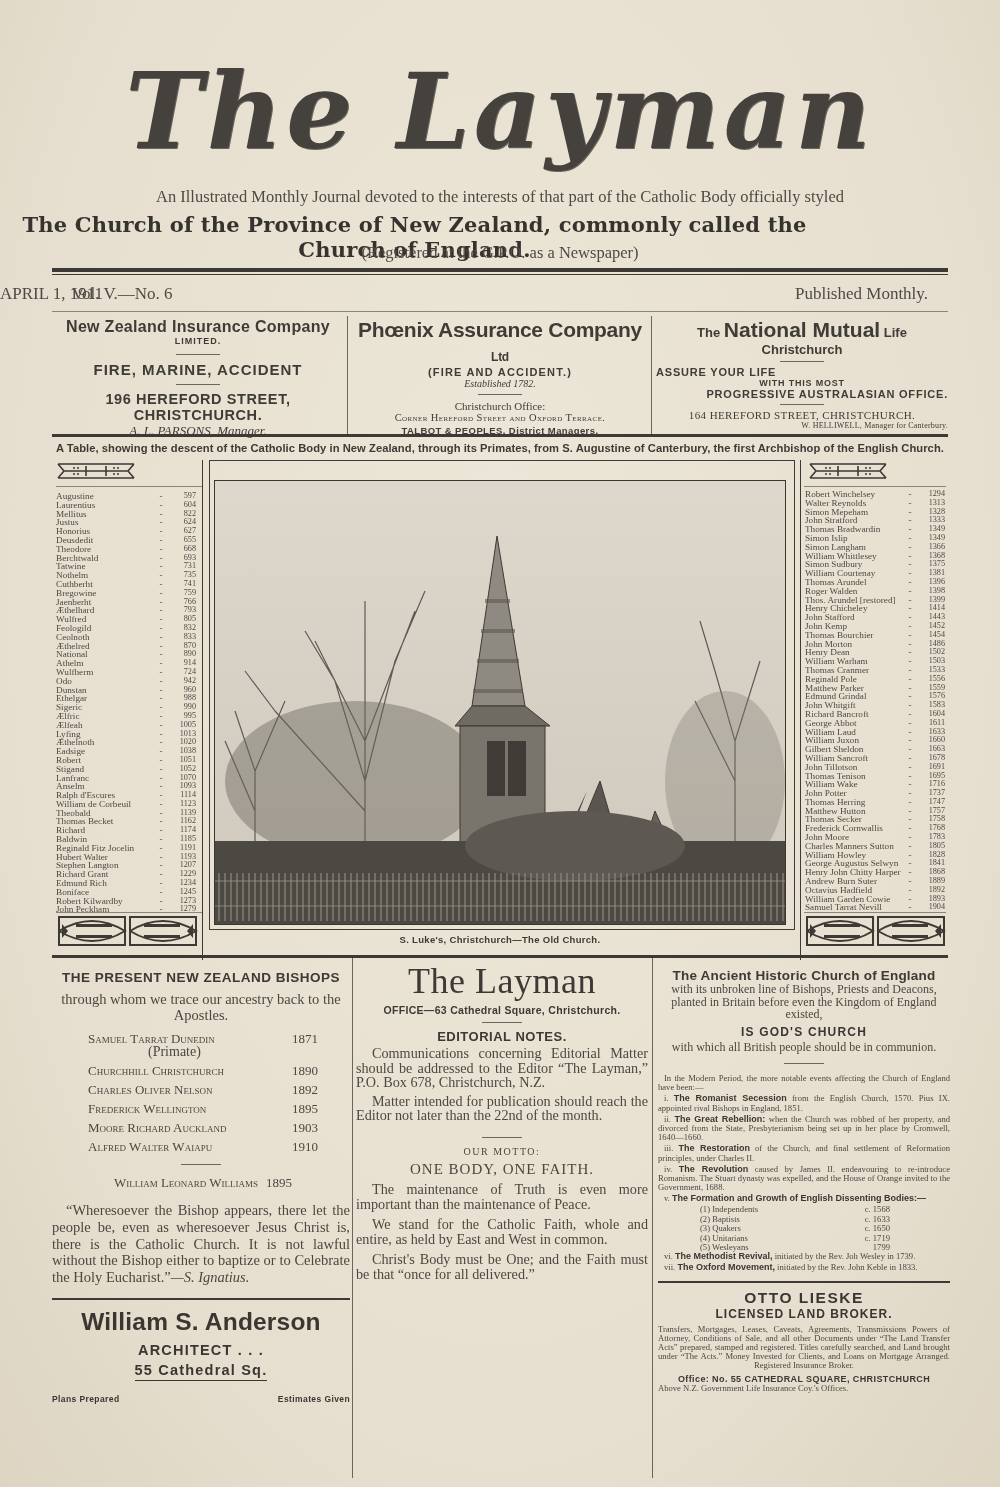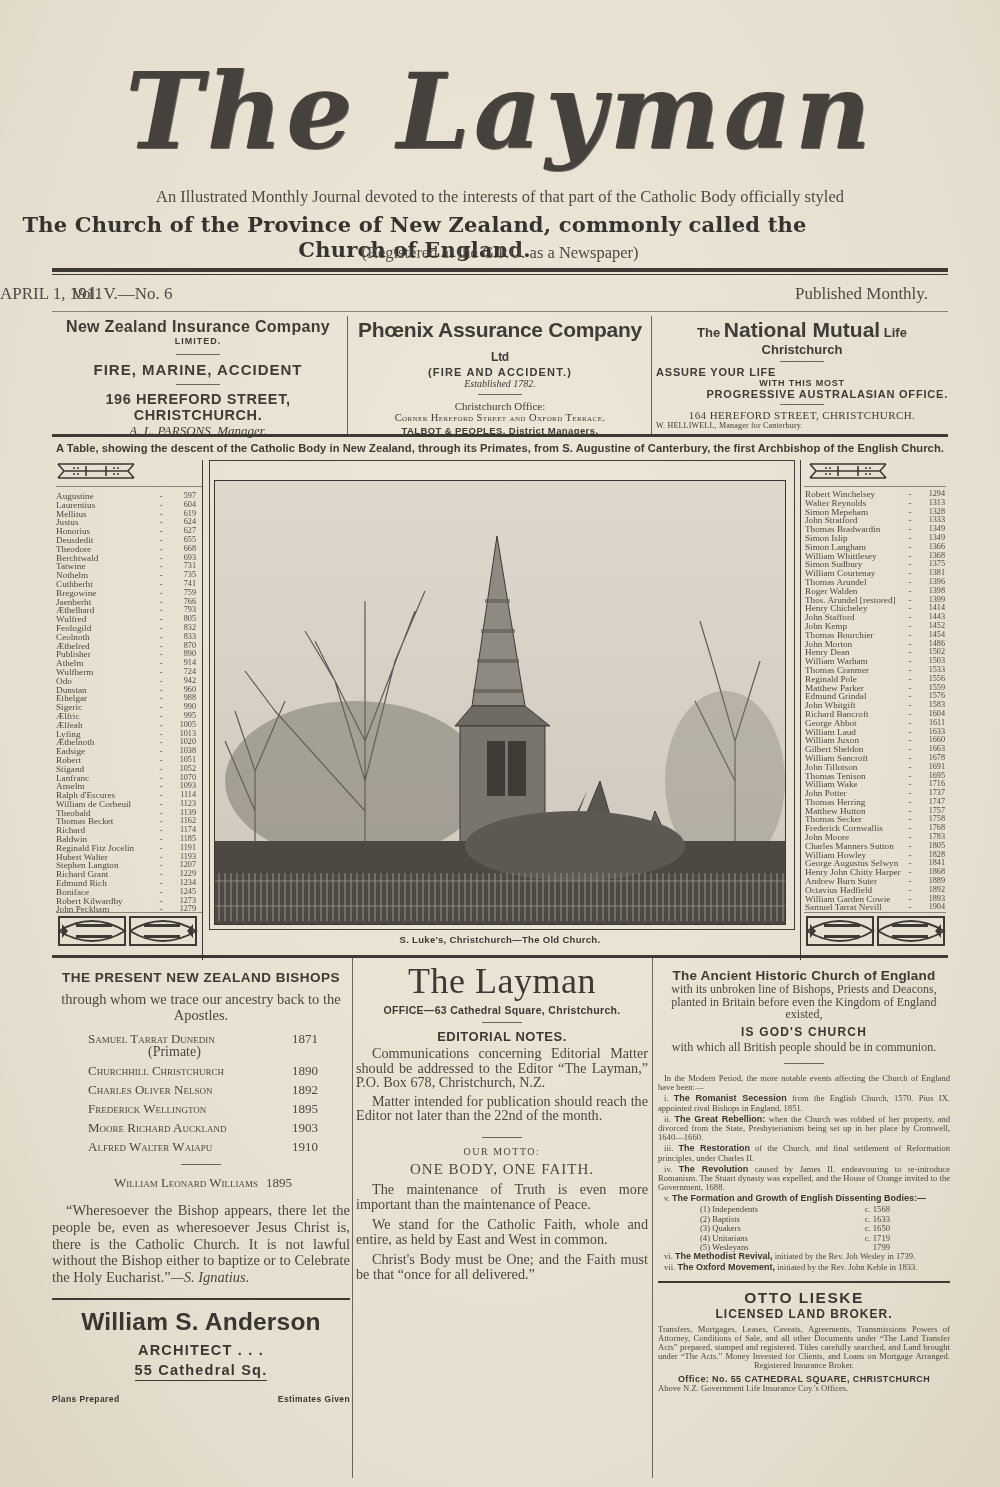--- a/index.html
+++ b/index.html
@@ -38,21 +38,21 @@
   .ad2 .est { font-size: 10px; font-style: italic; font-family: "Liberation Serif", serif; }
   .ad2 .off { font-size: 11px; font-family: "Liberation Serif", serif; margin-top: 2px; }
   .ad2 .corner { font-size: 10.5px; font-family: "Liberation Serif", serif; font-variant: small-caps; letter-spacing: 0.4px; }
   .ad2 .mgr { font-size: 9.5px; font-weight: bold; letter-spacing: 0.4px; margin-top: 2px; }
   .ad3 .t { font-size: 13px; font-weight: bold; }
   .ad3 .t b { font-size: 21px; }
   .ad3 .l1 { font-size: 11px; font-weight: bold; letter-spacing: 0.8px; text-align: left; }
   .ad3 .l2 { font-size: 9px; font-weight: bold; letter-spacing: 0.8px; }
   .ad3 .l3 { font-size: 11px; font-weight: bold; letter-spacing: 0.8px; text-align: right; }
   .ad3 .addr { font-size: 11px; font-family: "Liberation Serif", serif; letter-spacing: 0.4px; }
-  .ad3 .mgr { font-size: 8px; font-family: "Liberation Serif", serif; text-align: left; letter-spacing: 0.2px; }
+  .ad3 .mgr { font-size: 8px; font-family: "Liberation Serif", serif; text-align: right; letter-spacing: 0.2px; }
 
   .tableHead { left: 56px; top: 442px; width: 890px; font-size: 11.2px; font-weight: bold; color: #3d3934; letter-spacing: 0.05px; }
 
   
   .orn { position: absolute; height: 18px; }
   .orn svg { display: block; }
 
   
   .plist { position: absolute; font-size: 9.2px; line-height: 8.8px; color: #4d4943; }
   .plist .row { display: flex; white-space: nowrap; }
@@ -202,21 +202,21 @@
         <span class="yr">597</span>
       </div>
       <div class="row">
         <span class="nm">Laurentius</span>
         <span class="dash">-</span>
         <span class="yr">604</span>
       </div>
       <div class="row">
         <span class="nm">Mellitus</span>
         <span class="dash">-</span>
-        <span class="yr">619</span>
+        <span class="yr">822</span>
       </div>
       <div class="row">
         <span class="nm">Justus</span>
         <span class="dash">-</span>
         <span class="yr">624</span>
       </div>
       <div class="row">
         <span class="nm">Honorius</span>
         <span class="dash">-</span>
         <span class="yr">627</span>
@@ -280,21 +280,21 @@
         <span class="nm">Ceolnoth</span>
         <span class="dash">-</span>
         <span class="yr">833</span>
       </div>
       <div class="row">
         <span class="nm">Æthelred</span>
         <span class="dash">-</span>
         <span class="yr">870</span>
       </div>
       <div class="row">
-        <span class="nm">Publisher</span>
+        <span class="nm">National</span>
         <span class="dash">-</span>
         <span class="yr">890</span>
       </div>
       <div class="row">
         <span class="nm">Athelm</span>
         <span class="dash">-</span>
         <span class="yr">914</span>
       </div>
       <div class="row">
         <span class="nm">Wulfherm</span>

